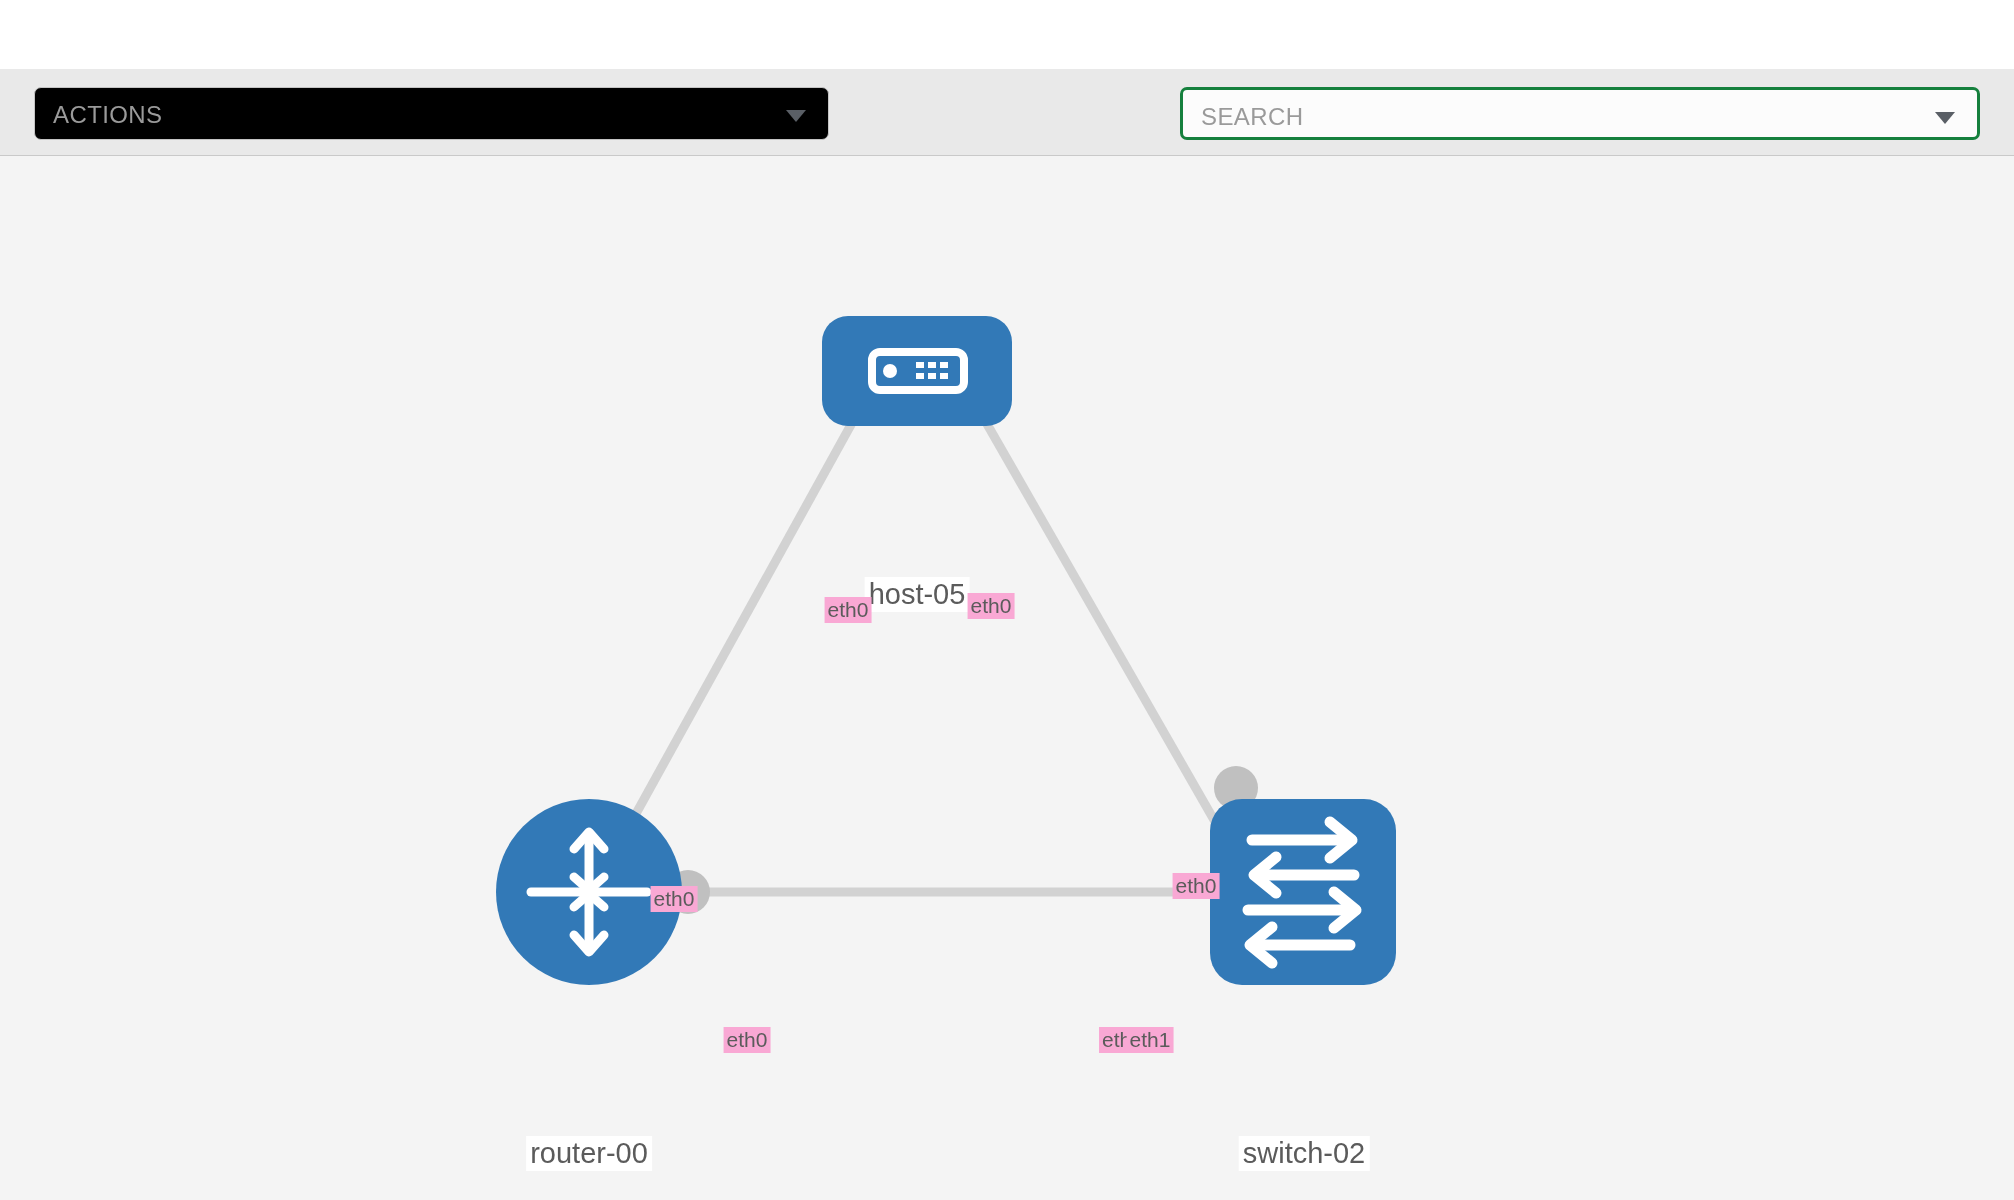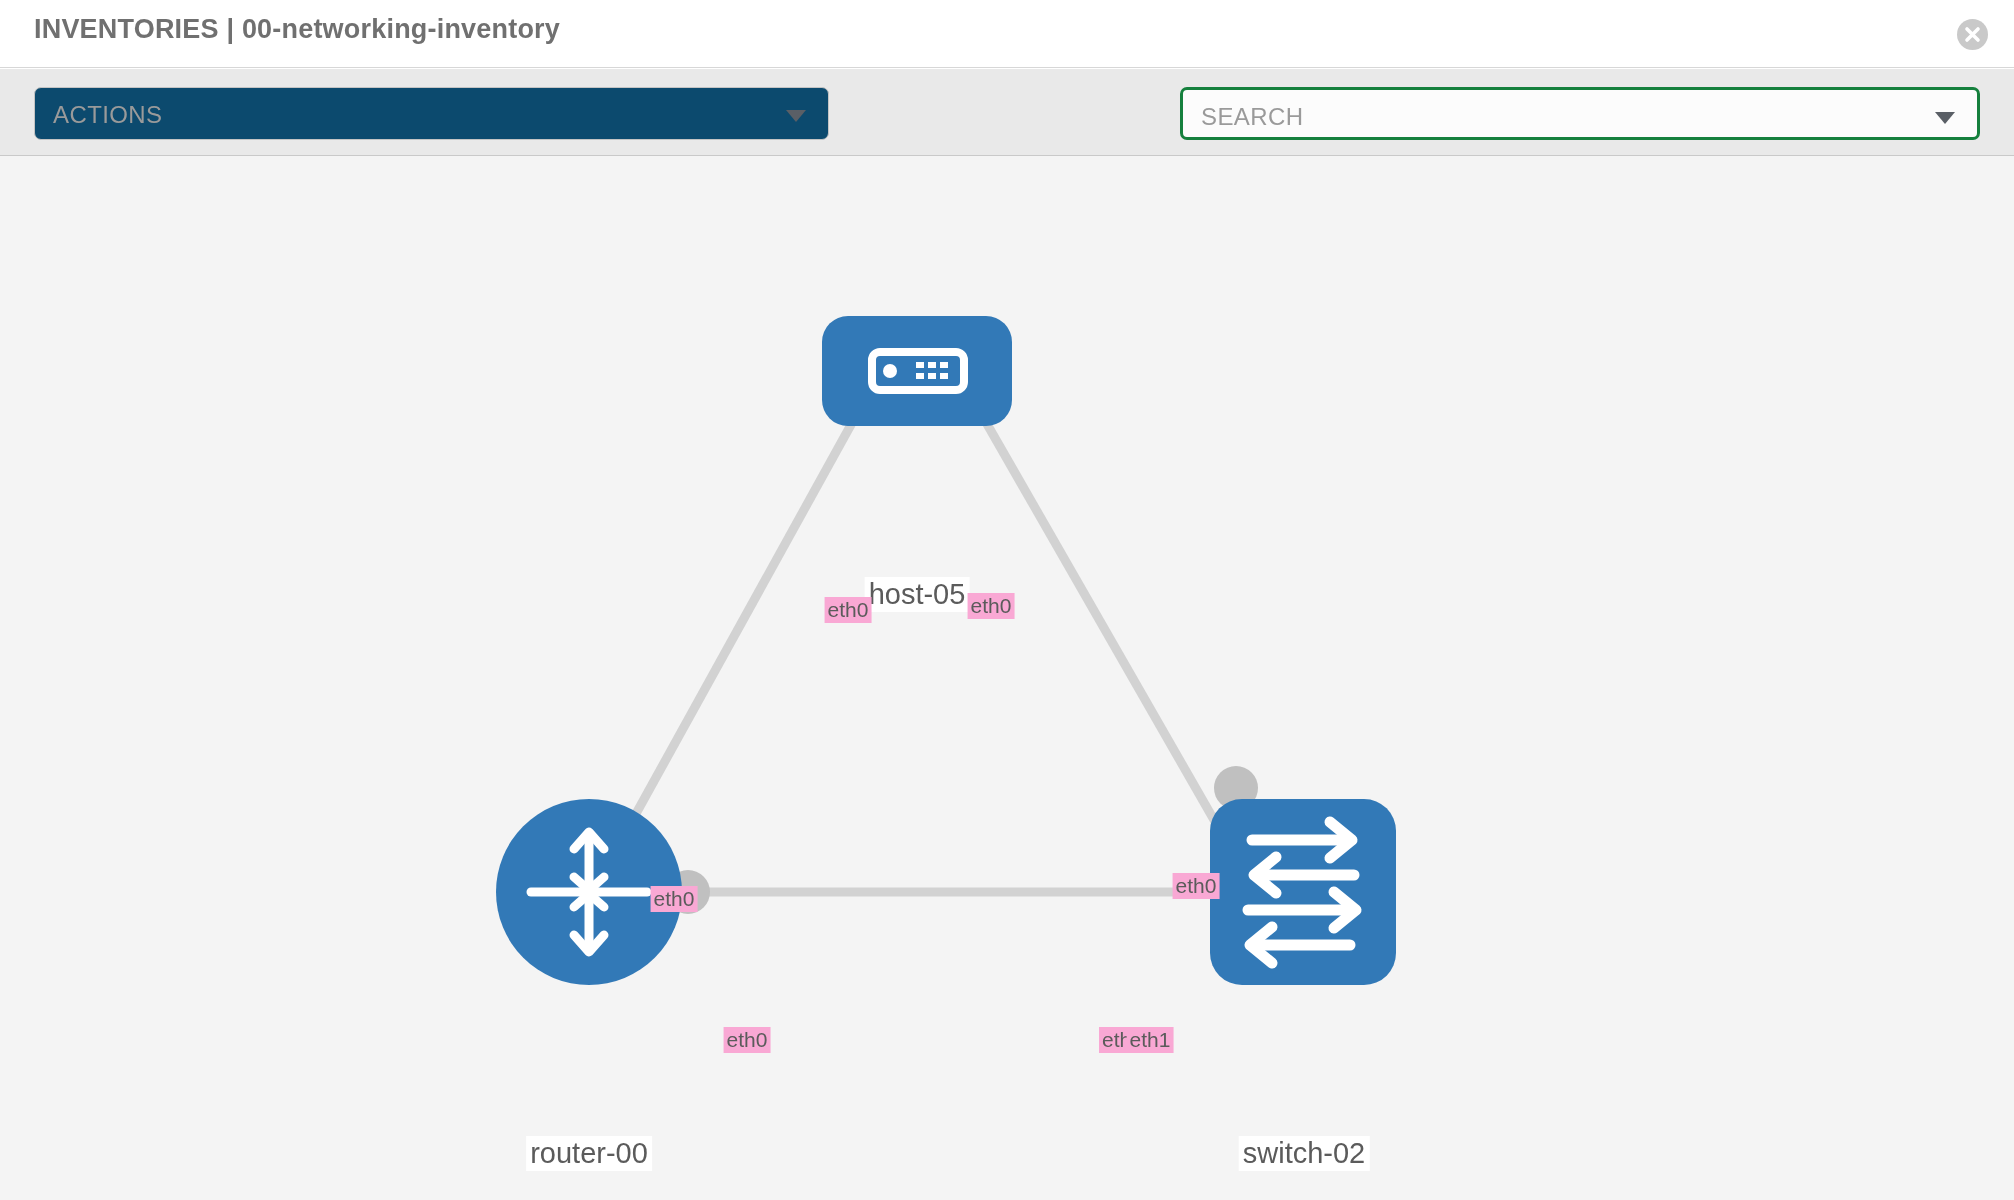--- a/index.html
+++ b/index.html
@@ -50,21 +50,21 @@
     left: 0; top: 69px;
     width: 2014px; height: 87px;
     background: #e9e9e9;
     border-bottom: 1px solid #c9c9c9;
     box-sizing: border-box;
   }
   .actions-select {
     position: absolute;
     left: 34px; top: 18px;
     width: 795px; height: 53px;
-    background: #0c4a6e;
+    background: #000000;
     border: 1px solid #c4c4c4;
     border-radius: 7px;
     box-sizing: border-box;
     cursor: pointer;
   }
   .actions-label {
     position: absolute;
     left: 18px; top: 13px;
     font-size: 24px;
     color: #9a9a9a;
@@ -142,30 +142,20 @@
     overflow: hidden;
     width: 38px;
     transform: translateX(-50%);
   }
 </style>
 </head>
 <body>
 
 <div id="app">
 
-  <div class="header">
-    <div class="header-title">INVENTORIES | 00-networking-inventory</div>
-
-    <div class="close-btn">
-      <svg width="31" height="31" viewBox="0 0 31 31">
-        <circle cx="15.5" cy="15.5" r="15.5" fill="#c9c9c9"></circle>
-        <path d="M10 10 L21 21 M21 10 L10 21" stroke="#ffffff" stroke-width="3.6" stroke-linecap="round"></path>
-      </svg>
-    </div>
-  </div>
 
   <div class="toolbar">
 
     <div class="actions-select">
       <span class="actions-label">ACTIONS</span>
       <span class="caret"></span>
     </div>
 
     <div class="tool-icon wrench-icon">
       <svg width="44" height="44" viewBox="0 0 44 44">

